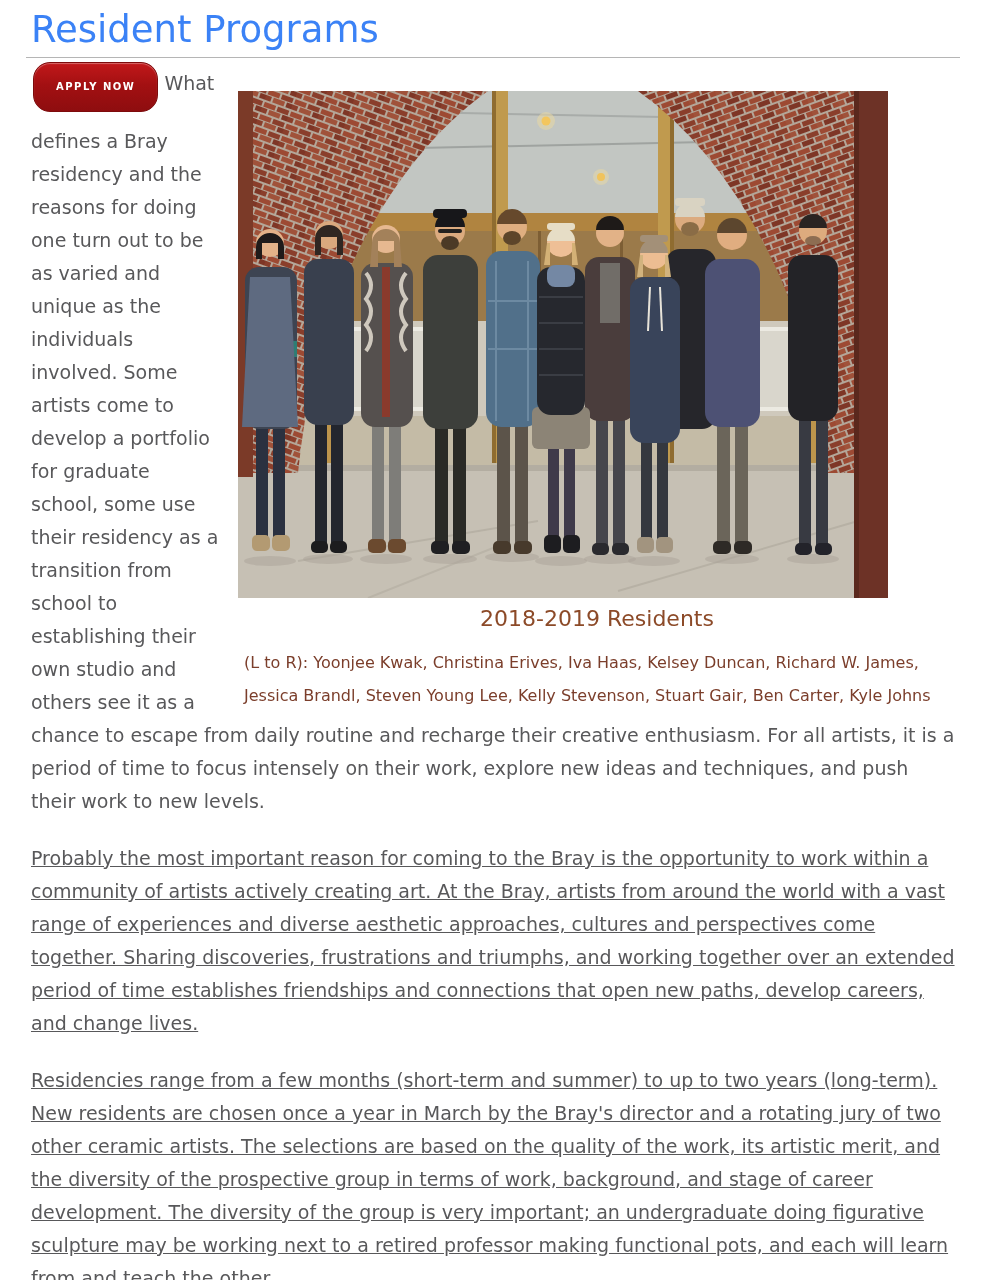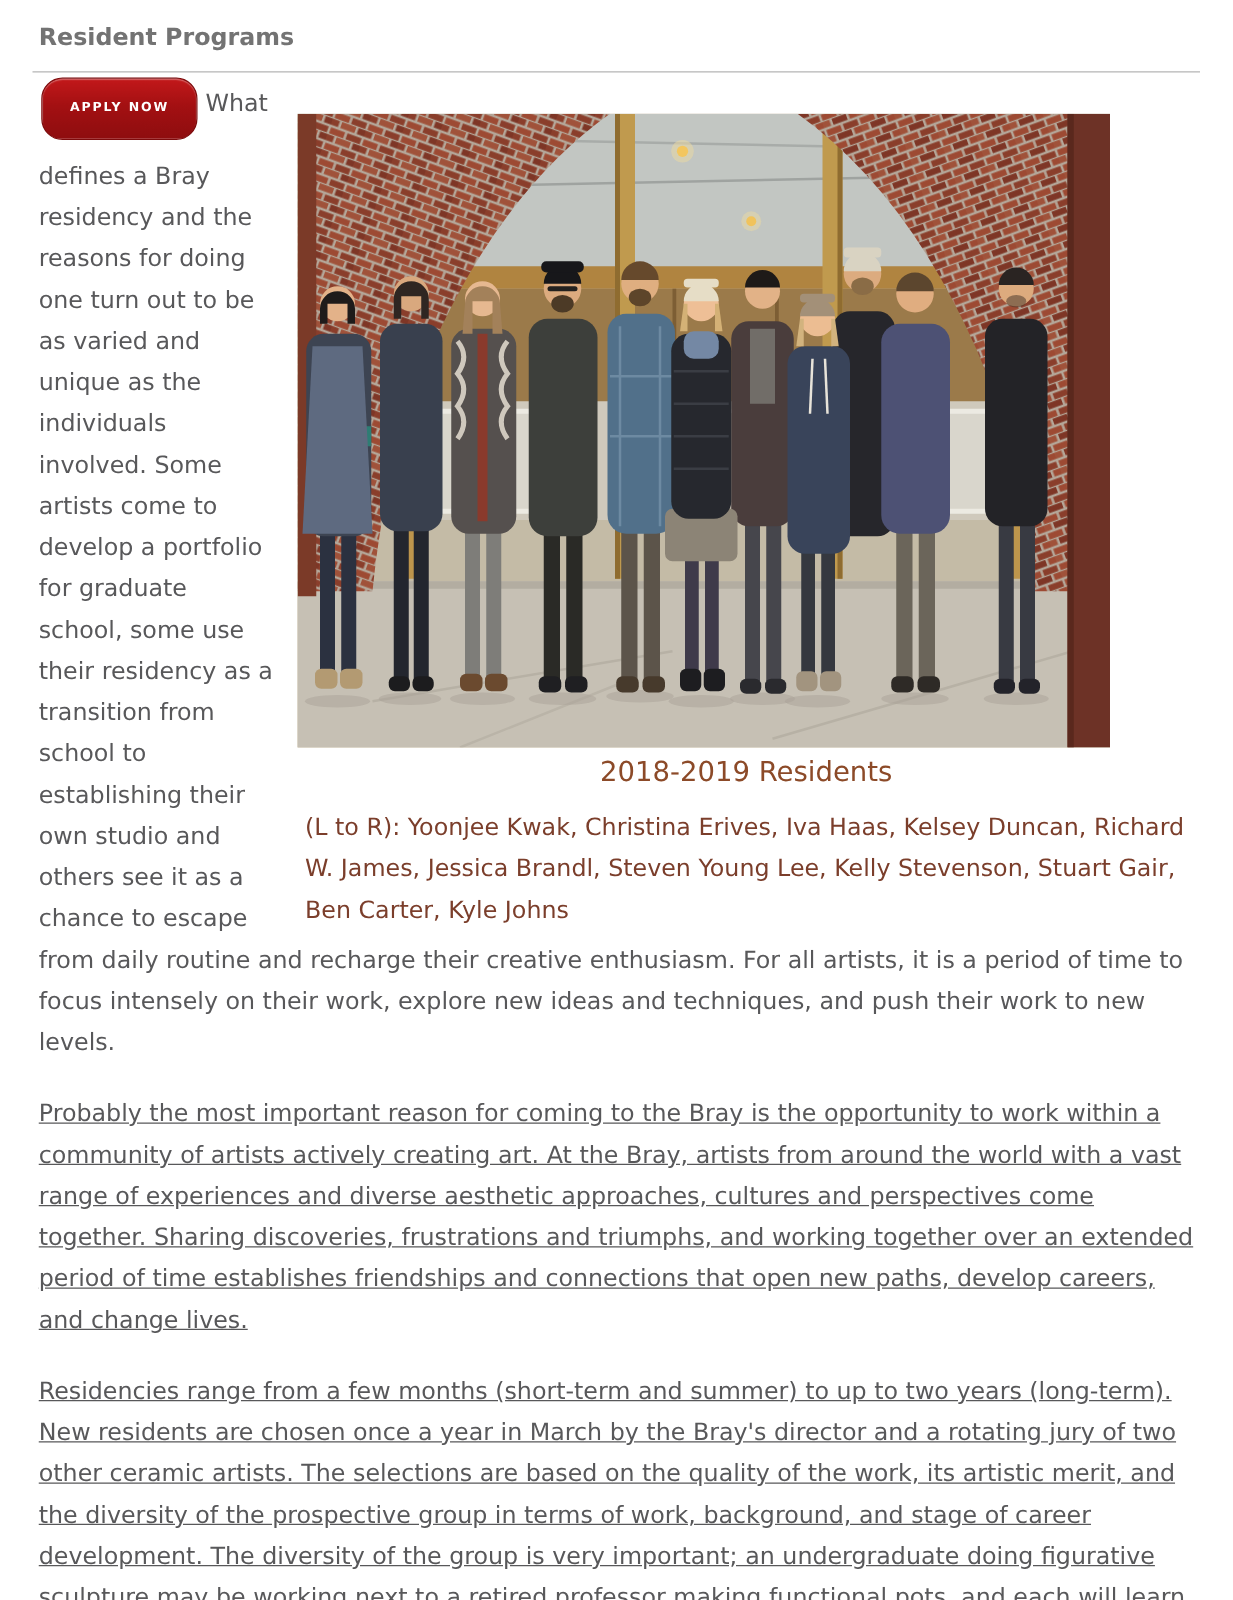--- a/index.html
+++ b/index.html
@@ -6,24 +6,24 @@
   html,body { background:#ffffff; }
   body {
     width:986px;
     font-family:"DejaVu Sans","Liberation Sans",sans-serif;
     color:#58585a;
     -webkit-font-smoothing:antialiased;
   }
   .page { padding:10px 30px 0 31px; }
 
   h1.page-title {
-    font-size:19px;
+    font-size:37px;
     line-height:36px;
-    font-weight:700;
-    color:#737373;
+    font-weight:400;
+    color:#3b82f6;
     margin:2px 0 0 0;
     letter-spacing:0px;
   }
   hr.title-rule {
     border:none;
     border-top:1px solid #b5b5b5;
     margin:9px -4px 0 -5px;
   }
 
   .intro-block { overflow:visible; }
@@ -44,21 +44,21 @@
 
   .photo-caption {
     text-align:center;
     color:#8c4a28;
     font-size:22px;
     line-height:26px;
     margin:8px 0 14px 0;
   }
   .photo-credits {
     color:#7b3e2b;
-    font-size:19px;
+    font-size:16px;
     line-height:33px;
     padding-left:6px;
     padding-right:4px;
   }
 
   .apply-btn {
     display:inline-block;
     margin:4px 0 13px 2px;
     padding:7px 22px 8px 22px;
     background:linear-gradient(#c2181a 0%, #a31012 45%, #8e0d0f 100%);

